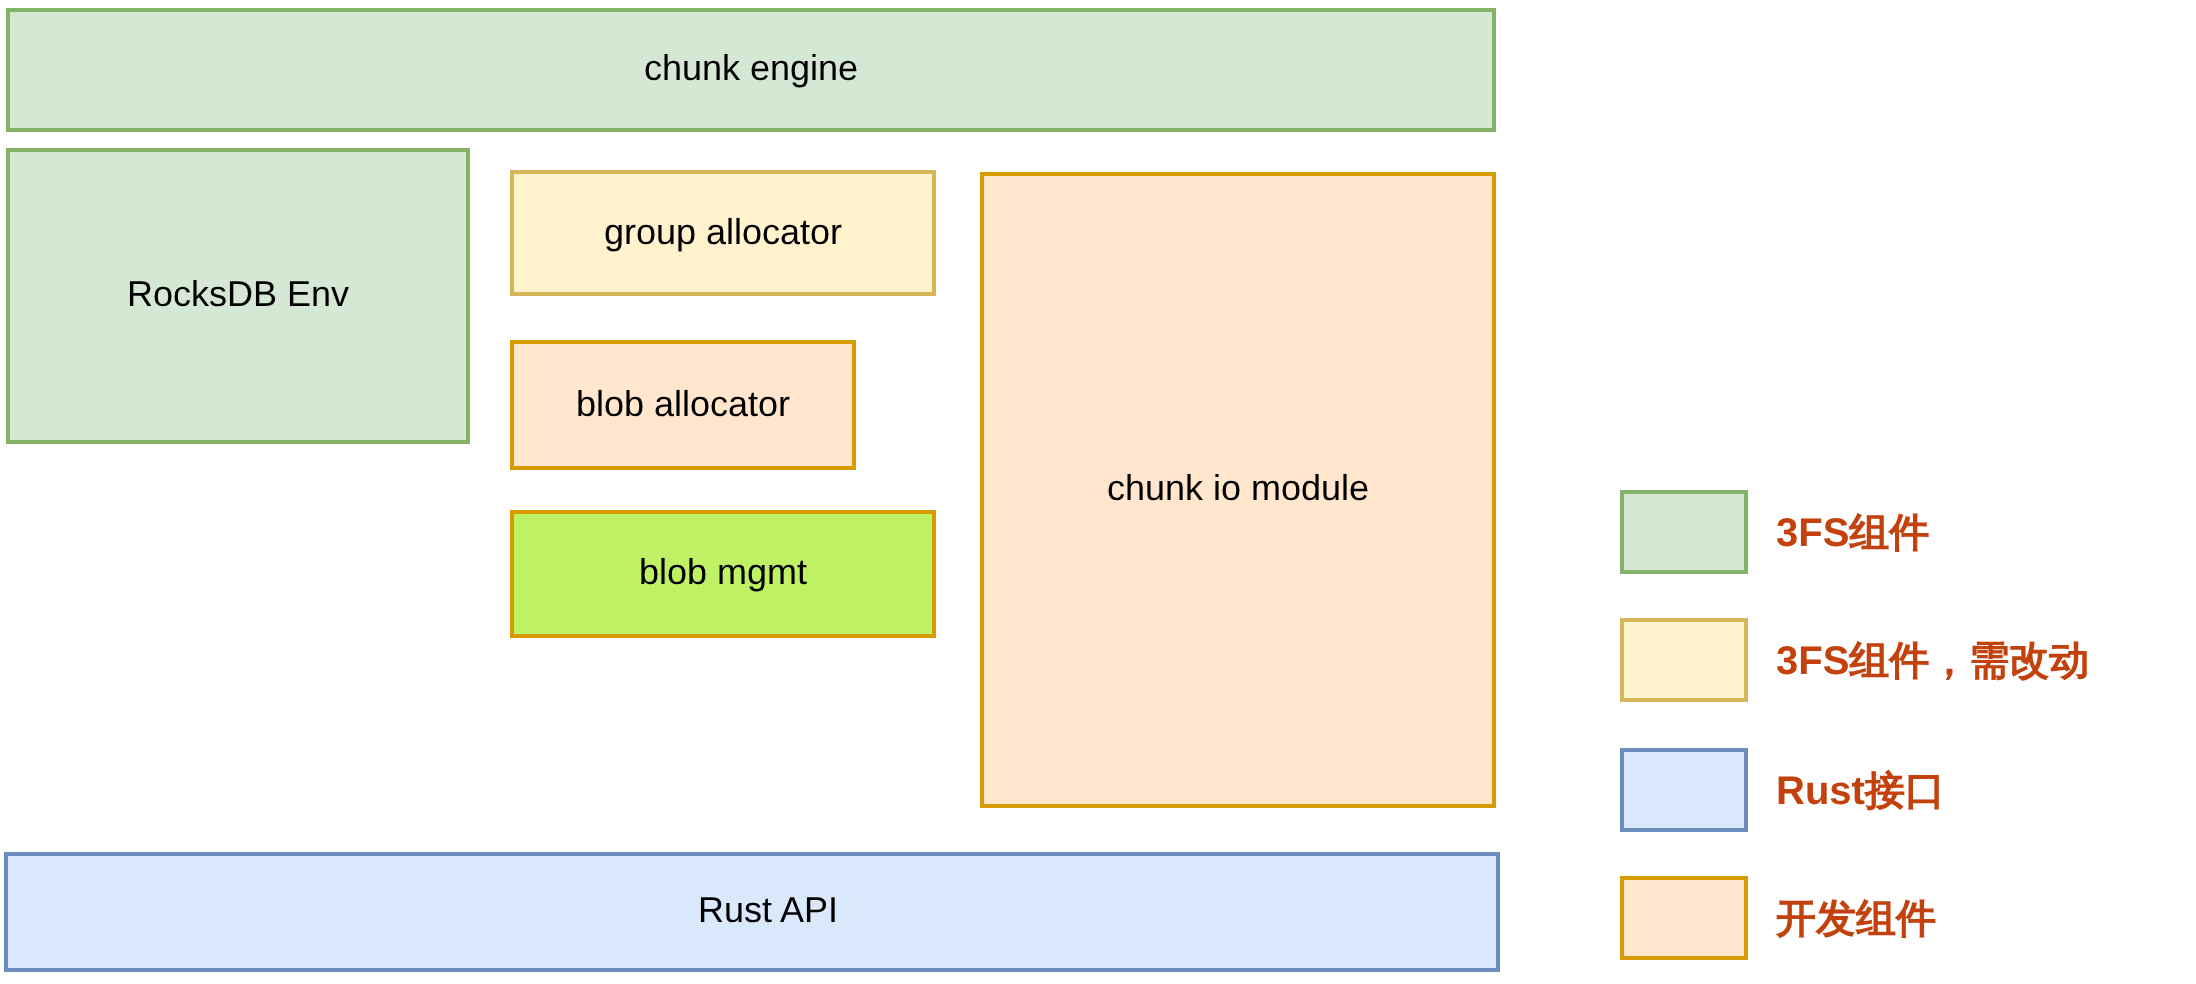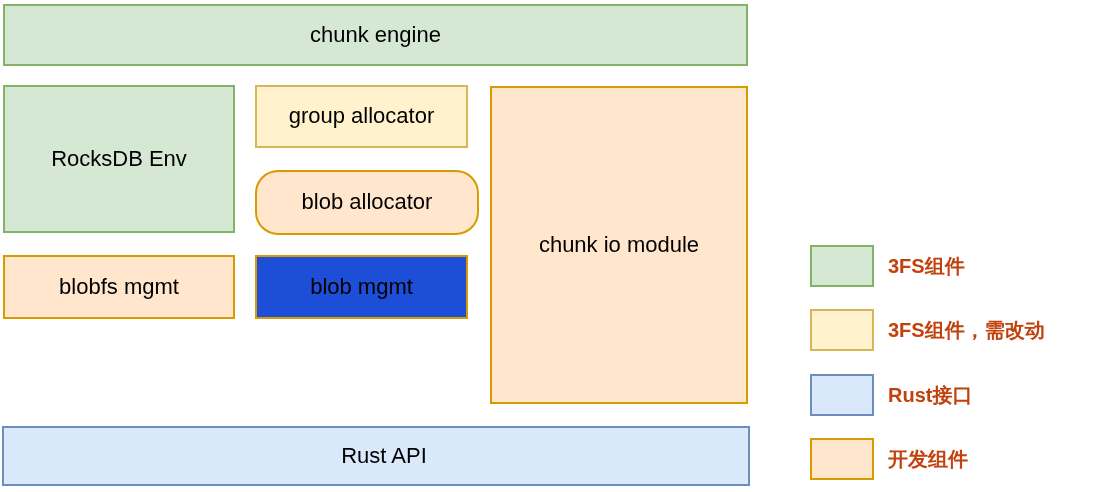--- a/index.html
+++ b/index.html
@@ -15,29 +15,29 @@
     background: #ffffff;
     overflow: hidden;
   }
   .box {
     position: absolute;
     border: 2px solid;
     display: flex;
     align-items: center;
     justify-content: center;
     text-align: center;
-    font-size: 22px;
+    font-size: 18px;
     line-height: 1.2;
     color: #000000;
   }
   
   #chunk-engine    { left: 3px;   top: 4px;   width: 745px; height: 62px; }
-  #rocksdb-env     { left: 3px;   top: 85px;  width: 232px; height: 148px; }
+  #rocksdb-env     { left: 3px;   top: 74px;  width: 232px; height: 148px; }
   #group-allocator { left: 255px; top: 85px;  width: 213px; height: 63px; }
-  #blob-allocator  { left: 255px; top: 170px; width: 224px; height: 65px; border-radius: 23px; }
+  #blob-allocator  { left: 255px; top: 170px; width: 173px; height: 65px; }
   #blob-io-module  { left: 490px; top: 86px;  width: 258px; height: 318px; }
   #blobfs-mgmt     { left: 3px;   top: 255px; width: 232px; height: 64px; }
   #blob-mgmt       { left: 255px; top: 255px; width: 213px; height: 64px; }
   #blobstore-mgmt  { left: 3px;   top: 340px; width: 465px; height: 62px; }
   #rust-api        { left: 2px;   top: 426px; width: 748px; height: 60px; padding-left: 16px; }
 
   
   .legend-row {
     position: absolute;
     left: 810px;
@@ -71,23 +71,22 @@
   <div class="box" id="chunk-engine" style="background-color: rgb(213, 232, 212); border-color: rgb(130, 179, 102);">chunk engine</div>
 
   <div class="box" id="rocksdb-env" style="background-color: rgb(213, 232, 212); border-color: rgb(130, 179, 102);">RocksDB Env</div>
 
   <div class="box" id="group-allocator" style="background-color: rgb(255, 242, 204); border-color: rgb(214, 182, 86);">group allocator</div>
 
   <div class="box" id="blob-allocator" style="background-color: rgb(255, 230, 204); border-color: rgb(215, 155, 0);">blob allocator</div>
 
   <div class="box" id="blob-io-module" style="background-color: rgb(255, 230, 204); border-color: rgb(215, 155, 0);">chunk io module</div>
 
-  <div class="box" id="blobfs-mgmt" style="background-color: rgb(255, 230, 204); border-color: rgb(215, 155, 0);">blobfs mgmt</div>
 
-  <div class="box" id="blob-mgmt" style="background-color: #1d4ed8; border-color: rgb(215, 155, 0);">blob mgmt</div>
+  <div class="box" id="blob-mgmt" style="background-color: #bef264; border-color: rgb(215, 155, 0);">blob mgmt</div>
 
 
   <div class="box" id="rust-api" style="background-color: rgb(218, 232, 252); border-color: rgb(108, 142, 191);">Rust API</div>
 
   <div class="legend-row" id="legend-row-0">
     <span class="swatch" style="background-color: rgb(213, 232, 212); border-color: rgb(130, 179, 102);"></span>
     <span class="legend-label">3FS组件</span>
   </div>
 
   <div class="legend-row" id="legend-row-1">

